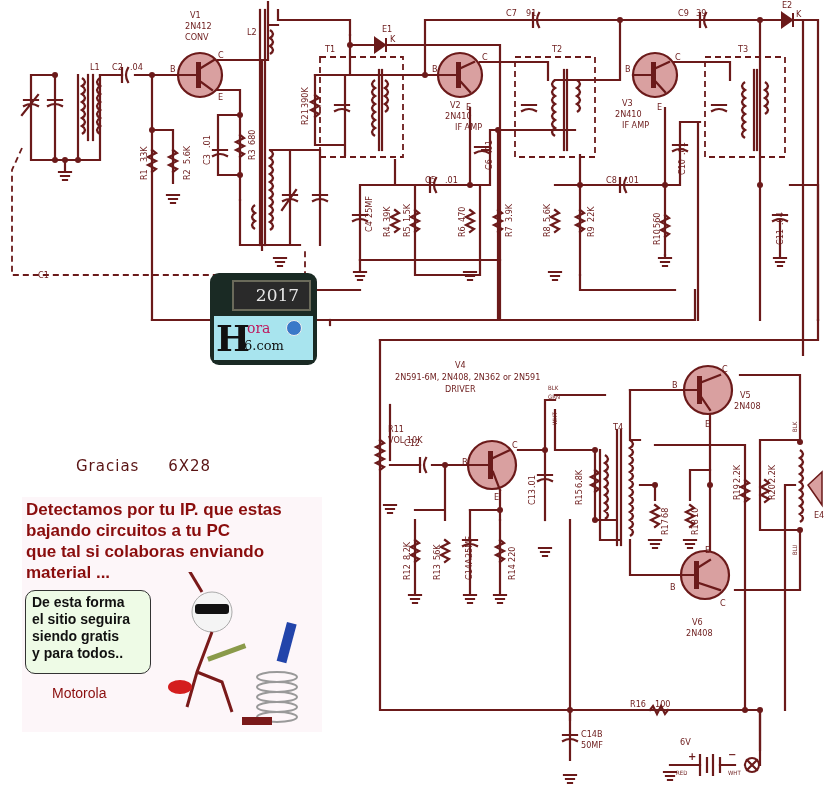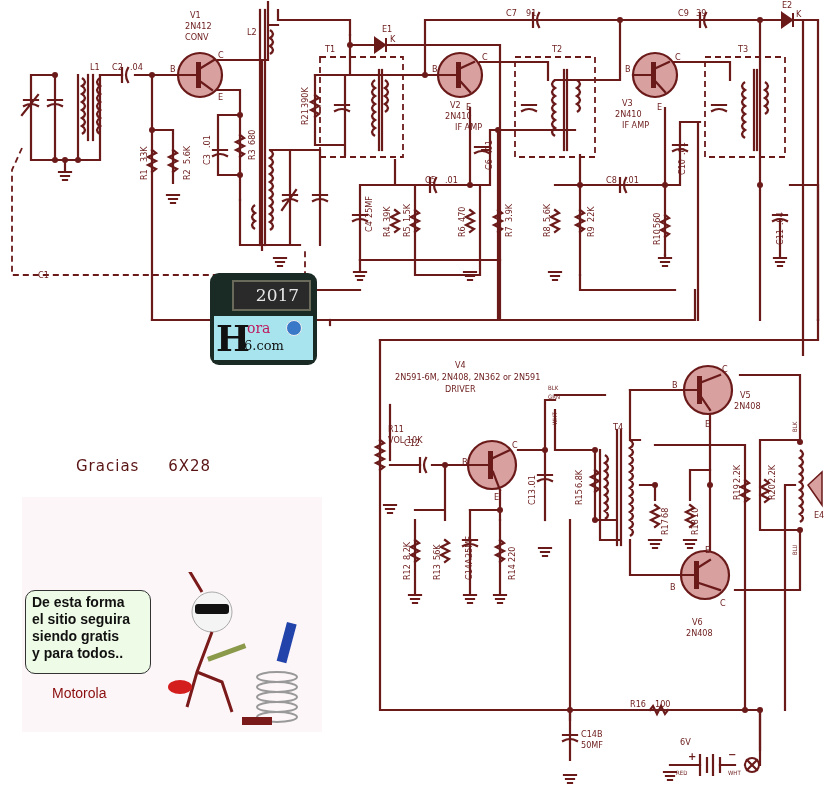--- a/index.html
+++ b/index.html
@@ -424,20 +424,24 @@
   <div class="badge-year">2017</div>
   <div class="badge-site">
     <span class="badge-h">H</span>
     <span class="badge-ora">ora</span>
     <span class="badge-globe"></span>
     <span class="badge-com">6.com</span>
   </div>
 </div>
 
 <div class="promo">
+  <div class="promo-text">Detectamos por tu IP. que estas
+bajando circuitos a tu PC
+que tal si colaboras enviando
+material ...</div>
   <div class="bubble">
     <div class="bubble-text">De esta forma
 el sitio seguira
 siendo gratis
 y para todos..</div>
   </div>
   <svg style="position:absolute;left:125px;top:75px" width="175" height="160">
     <circle cx="65" cy="40" r="20" fill="#f4f4f4" stroke="#aaa"></circle>
     <rect x="48" y="32" width="34" height="10" fill="#111" rx="3"></rect>
     <path d="M65 60 L50 100 L40 135 M50 100 L75 110 L85 140" stroke="#7a1a1a" stroke-width="3" fill="none"></path>

